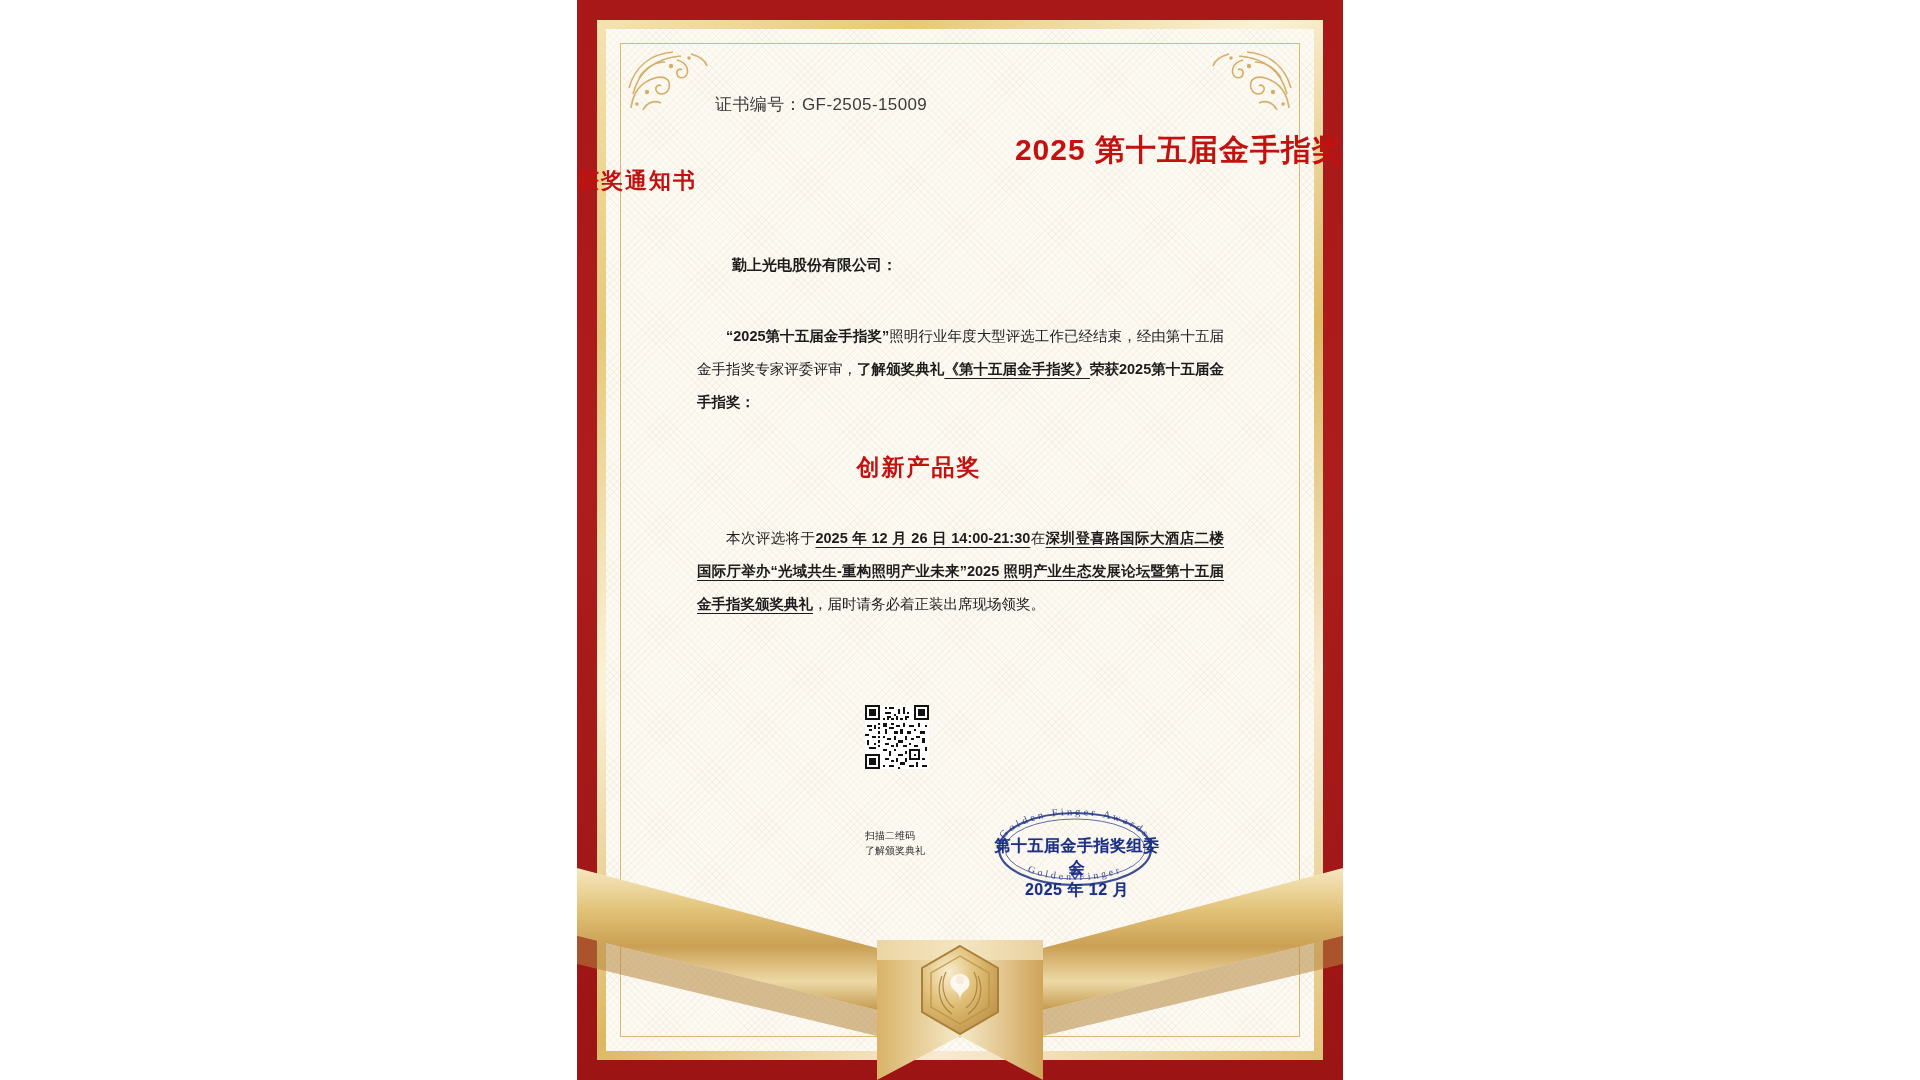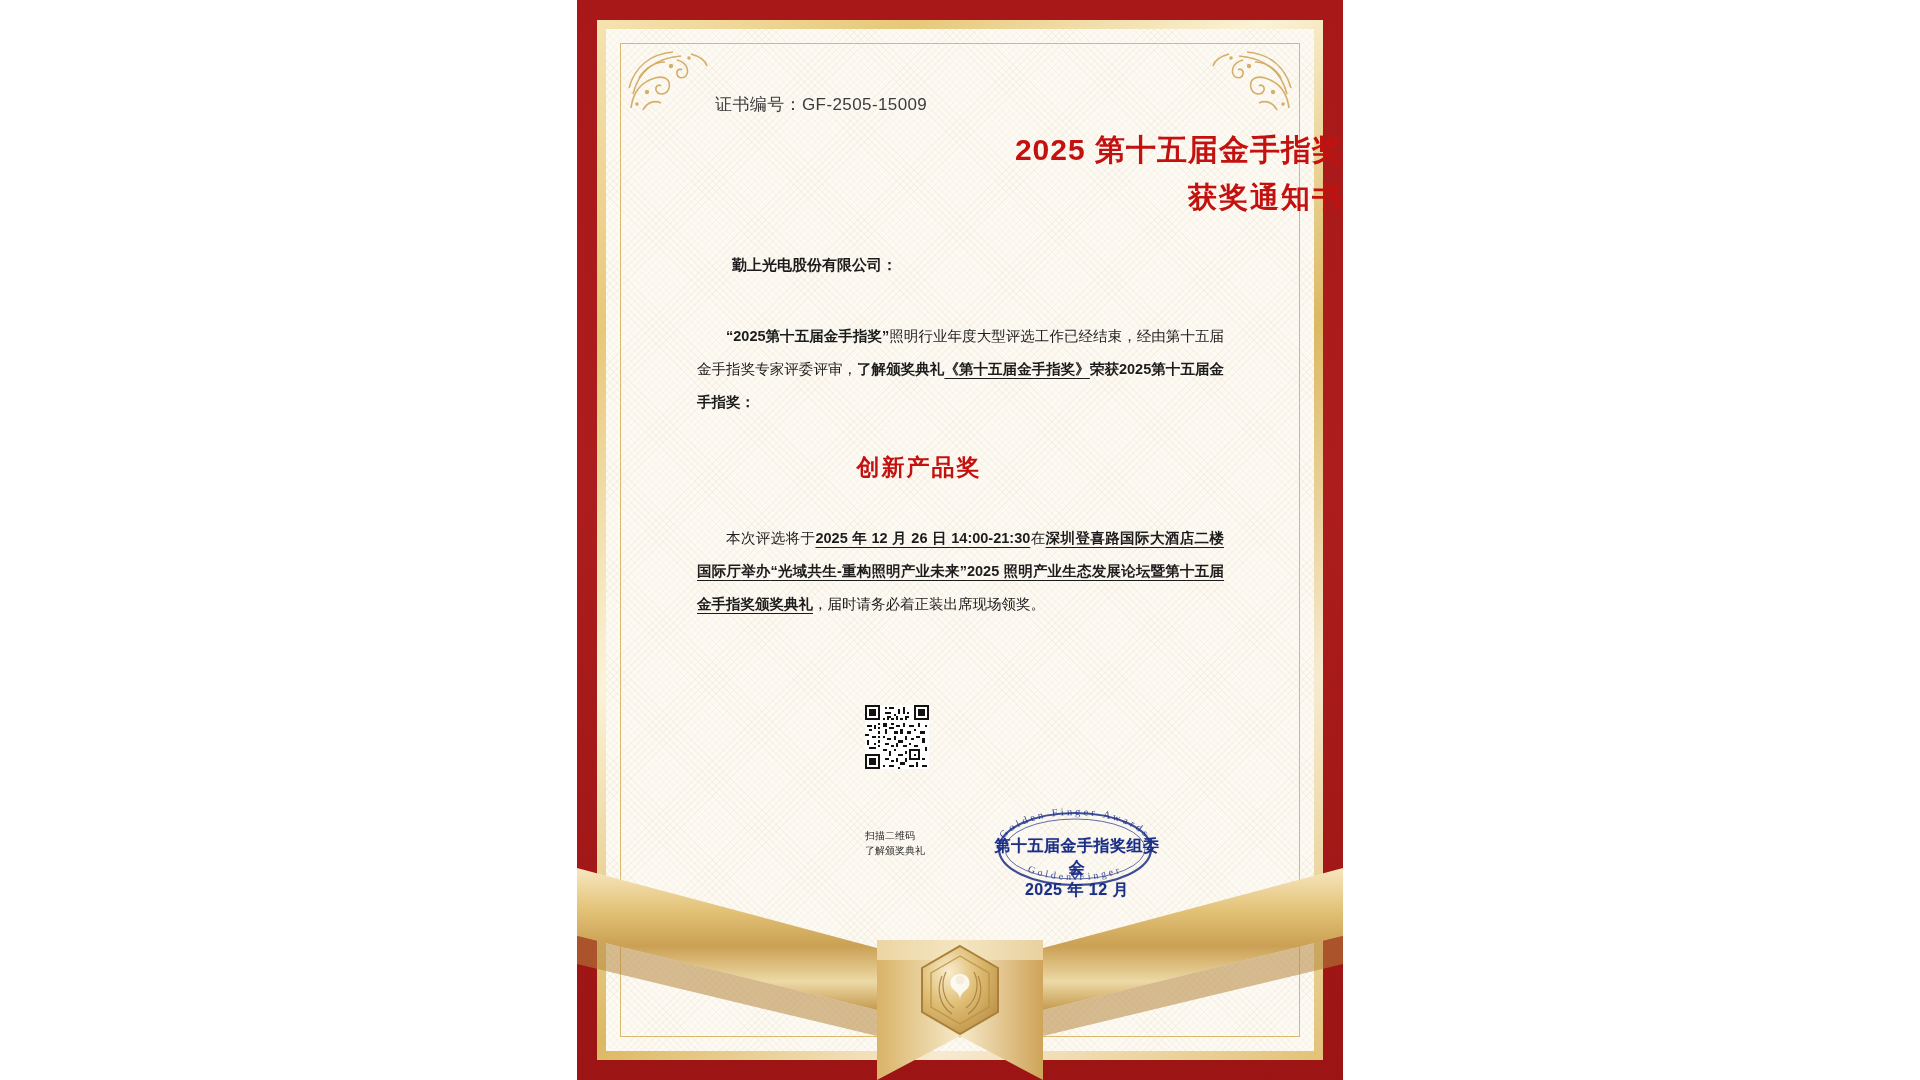--- a/index.html
+++ b/index.html
@@ -87,24 +87,24 @@
     width: 766px;
     text-align: right;
     font-size: 30px;
     font-weight: bold;
     color: #c3110f;
     letter-spacing: 1px;
   }
   .title-sub {
     position: absolute;
     left: 0;
-    top: 178px;
+    top: 166px;
     width: 766px;
-    text-align: right;
-    font-size: 29px;
+    text-align: left;
+    font-size: 22px;
     font-weight: bold;
     color: #c3110f;
     letter-spacing: 2px;
   }
 
   
   .salutation {
     position: absolute;
     left: 120px;
     top: 256px;

